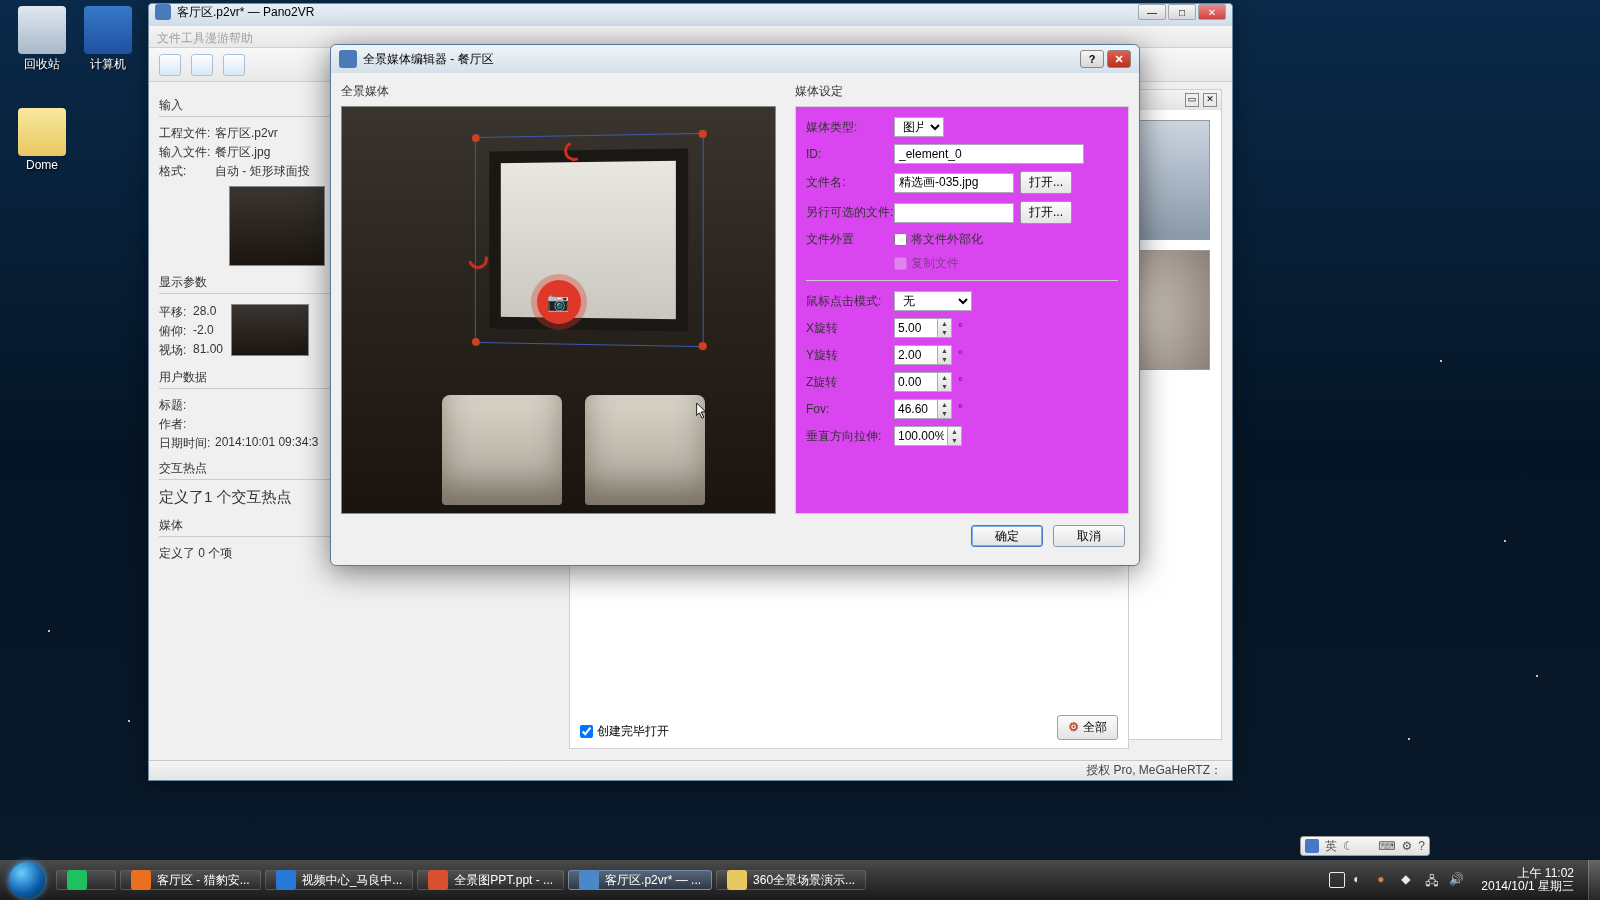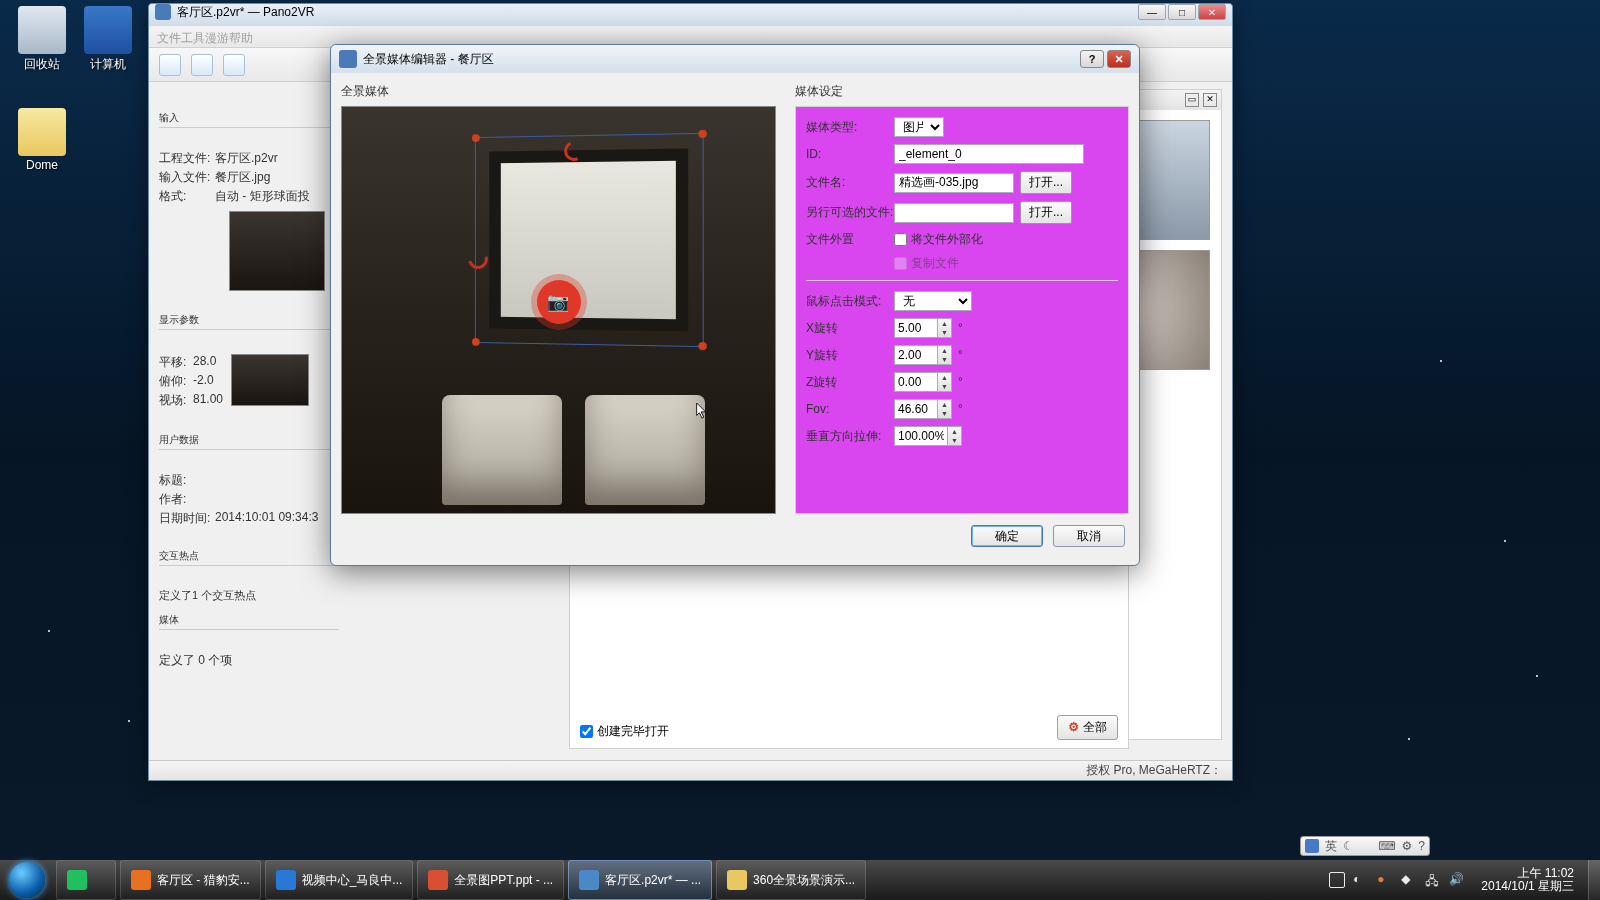--- a/index.html
+++ b/index.html
@@ -14,21 +14,21 @@
 .titlebar{height:22px;background:linear-gradient(#e8f0f8,#cfdce8);display:flex;padding:0 6px;border-radius:4px 4px 0 0}
 .titlebar .app-ico{width:16px;height:16px;background:#4a7ab8;border-radius:3px;margin-right:6px}
 .win-btns{margin-left:auto;display:flex;gap:2px}
 .win-btn{width:28px;height:16px;background:linear-gradient(#f8f8f8,#d8d8d8);border:1px solid #9aa8b6;border-radius:2px;display:flex;align-items:center;justify-content:center;font-size:10px;cursor:pointer}
 .win-btn.close{background:linear-gradient(#e88,#c44);color:#fff}
 .menubar{height:22px;background:linear-gradient(#f4f4f4,#e8e8e8);display:flex;align-items:flex-end;padding:0 8px;border-bottom:1px solid #d0d0d0}
 .menubar span{color:#a0a0a0;cursor:pointer}
 .toolbar{height:34px;background:linear-gradient(#f8f8f8,#e8e8e8);display:flex;align-items:center;padding:0 10px;gap:10px;border-bottom:1px solid #d0d0d0}
 .tb-btn{width:22px;height:22px;background:linear-gradient(#fff,#d8e8f8);border:1px solid #a8c0d8;border-radius:3px;cursor:pointer}
 .left-panel{position:absolute;left:10px;top:85px;width:180px}
-.section-hdr{font-size:10px;color:#333;margin:22px 0;border-bottom:1px solid #ccc;padding-bottom:2px}
+.section-hdr{font-size:12px;color:#333;margin:8px 0;border-bottom:1px solid #ccc;padding-bottom:2px}
 .kv{display:flex;font-size:12px;margin:2px 0;color:#333}
 .kv .k{width:56px}
 .kv-thumb{width:96px;height:80px;background:linear-gradient(#3a3530,#1a1510);margin:6px 0;border:1px solid #888}
 .right-pane{position:absolute;right:10px;top:85px;width:200px;bottom:40px;background:#fff;border:1px solid #d0d0d0}
 .rp-hdr{height:20px;background:linear-gradient(#f4f4f4,#e4e4e4);display:flex;align-items:center;justify-content:flex-end;padding:0 4px;gap:4px}
 .rp-hdr span{width:14px;height:14px;border:1px solid #888;font-size:9px;text-align:center;cursor:pointer}
 .thumb{width:175px;height:120px;background:linear-gradient(#cad5e0,#8a98a8);margin:10px auto;border:1px solid #999}
 .center-pane{position:absolute;left:420px;top:560px;width:560px;height:185px;background:#fff;border:1px solid #d0d0d0}
 .chk-row{position:absolute;bottom:8px;left:10px;display:flex;align-items:center;gap:4px}
 .all-btn{position:absolute;bottom:8px;right:10px;padding:3px 10px;background:linear-gradient(#fbfbfb,#e4e4e4);border:1px solid #a0a0a0;border-radius:3px;cursor:pointer}
@@ -70,21 +70,21 @@
 .spin-b span{flex:1;font-size:7px;text-align:center;line-height:9px;cursor:pointer;color:#444}
 .hr{border-top:1px solid #ccc;margin:8px 0 10px}
 .chk{display:flex;gap:4px}
 .dlg-footer{position:absolute;bottom:18px;right:14px;display:flex;gap:10px}
 .dlg-footer button{width:72px;height:22px;background:linear-gradient(#fbfbfb,#e4e4e4);border:1px solid #8a9aaa;border-radius:3px;cursor:pointer;font-size:12px}
 .dlg-footer .ok{border-color:#4a78b8;box-shadow:0 0 0 1px #7ab0e8 inset}
 
 .taskbar{position:absolute;left:0;right:0;bottom:0;height:40px;background:linear-gradient(#4a4a4a,#1a1a1a);display:flex;align-items:center}
 .start{width:54px;height:40px;display:flex;align-items:center;justify-content:center}
 .orb{width:36px;height:36px;border-radius:50%;background:radial-gradient(circle at 35% 30%,#6aceff,#0a5aaa 60%,#033 100%);box-shadow:0 0 6px #4af}
-.task-item{height:40px;margin:0 2px;padding:0 10px;display:flex;align-items:center;gap:6px;color:#fff;background:linear-gradient(rgba(255,255,255,.1),rgba(255,255,255,.02));border:1px solid rgba(255,255,255,.15);border-radius:3px;cursor:pointer;min-width:60px;max-width:160px}
+.task-item{height:20px;margin:0 2px;padding:0 10px;display:flex;align-items:center;gap:6px;color:#fff;background:linear-gradient(rgba(255,255,255,.1),rgba(255,255,255,.02));border:1px solid rgba(255,255,255,.15);border-radius:3px;cursor:pointer;min-width:60px;max-width:160px}
 .task-item.active{background:linear-gradient(rgba(150,200,255,.3),rgba(80,130,200,.2));border-color:rgba(150,200,255,.5)}
 .task-item .ti{width:20px;height:20px;border-radius:3px}
 .task-item .tl{white-space:nowrap;overflow:hidden;text-overflow:ellipsis;font-size:12px}
 .tray{margin-left:auto;display:flex;align-items:center;gap:8px;padding:0 6px;color:#fff}
 .tray .ic{width:16px;height:16px;opacity:.9}
 .clock{text-align:right;font-size:11px;line-height:13px;padding:0 8px;color:#fff}
 .show-desk{width:12px;height:40px;background:linear-gradient(rgba(255,255,255,.15),rgba(255,255,255,.05));border-left:1px solid rgba(255,255,255,.2);cursor:pointer}
 .ime{position:absolute;right:170px;bottom:44px;width:130px;height:20px;background:linear-gradient(#f8f8f8,#e0e0e0);border:1px solid #999;border-radius:3px;display:flex;align-items:center;padding:0 4px;gap:6px;font-size:11px;color:#555}
 </style>
 </head>
@@ -173,21 +173,21 @@
       </div>
     <div class="kv">
         <span class="k">作者:</span>
       </div>
     <div class="kv">
         <span class="k">日期时间:</span>
         <span>2014:10:01 09:34:3</span>
       </div>
 
     <div class="section-hdr">交互热点</div>
-    <div style="font-size:11px;color:#333">定义了1 个交互热点</div>
+    <div style="font-size:15px;color:#333">定义了1 个交互热点</div>
 
     <div class="section-hdr" style="margin-top:10px">媒体</div>
     <div style="font-size:12px;color:#333">定义了 0 个项</div>
   </div>
 
   <div class="right-pane">
     <div class="rp-hdr">
       <span>▭</span>
       <span>✕</span>
     </div>

